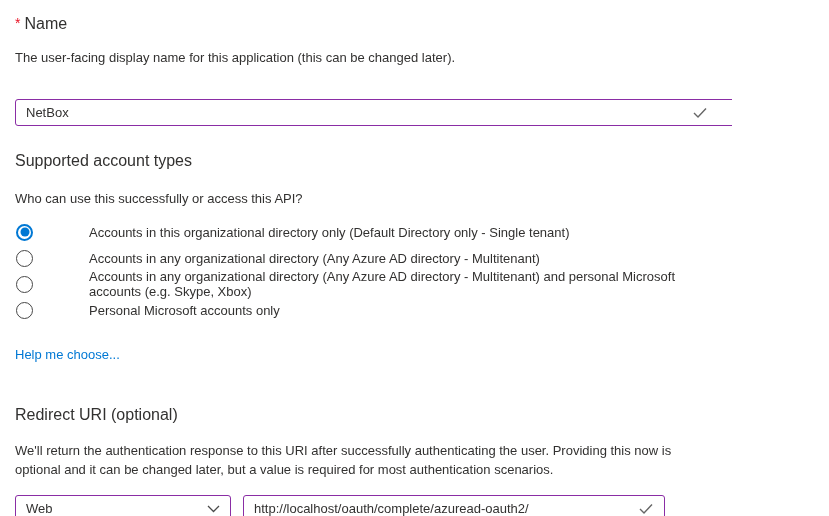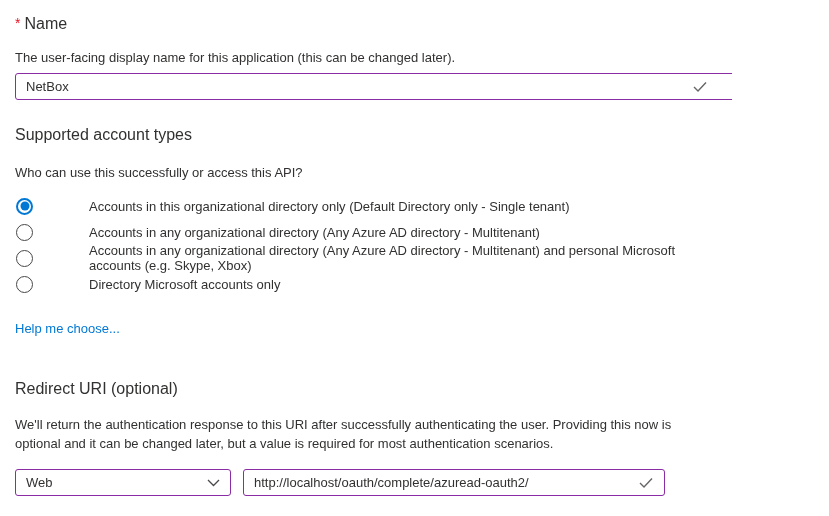--- a/index.html
+++ b/index.html
@@ -28,21 +28,21 @@
     padding:0 30px 0 10px;outline:none;background:#fff;
   }
   .txt.full{width:801px;}
   .check-icon{
     position:absolute;right:12px;top:50%;transform:translateY(-50%);
     width:14px;height:11px;pointer-events:none;
   }
   
   .name-title{margin-top:2px;}
   .name-desc{margin-top:13px;}
-  .name-field{margin-top:6px;border-radius:12px;}
+  .name-field{margin-top:32px;border-radius:12px;}
   
   .sat-title{margin-top:24px;}
   .sat-question{margin-top:17px;}
   .radio-list{margin-top:11px;}
   .radio-row{
     display:flex;align-items:center;height:26px;
     font-size:13px;color:#323130;cursor:pointer;gap:44px;
   }
   .radio{
     box-sizing:border-box;width:17px;height:17px;border-radius:50%;
@@ -106,21 +106,21 @@
     <label class="radio-row">
       <span class="radio"></span>
       <span>Accounts in any organizational directory (Any Azure AD directory - Multitenant)</span>
     </label>
     <label class="radio-row">
       <span class="radio"></span>
       <span>Accounts in any organizational directory (Any Azure AD directory - Multitenant) and personal Microsoft accounts (e.g. Skype, Xbox)</span>
     </label>
     <label class="radio-row">
       <span class="radio"></span>
-      <span>Directory Microsoft accounts only</span>
+      <span>Personal Microsoft accounts only</span>
     </label>
   </div>
 
   <a class="help-link" href="#">Help me choose...</a>
 
   
   <h2 class="section-title uri-title">Redirect URI (optional)</h2>
 
   <p class="desc uri-desc">We'll return the authentication response to this URI after successfully authenticating the user. Providing this now is optional and it can be changed later, but a value is required for most authentication scenarios.</p>
 

